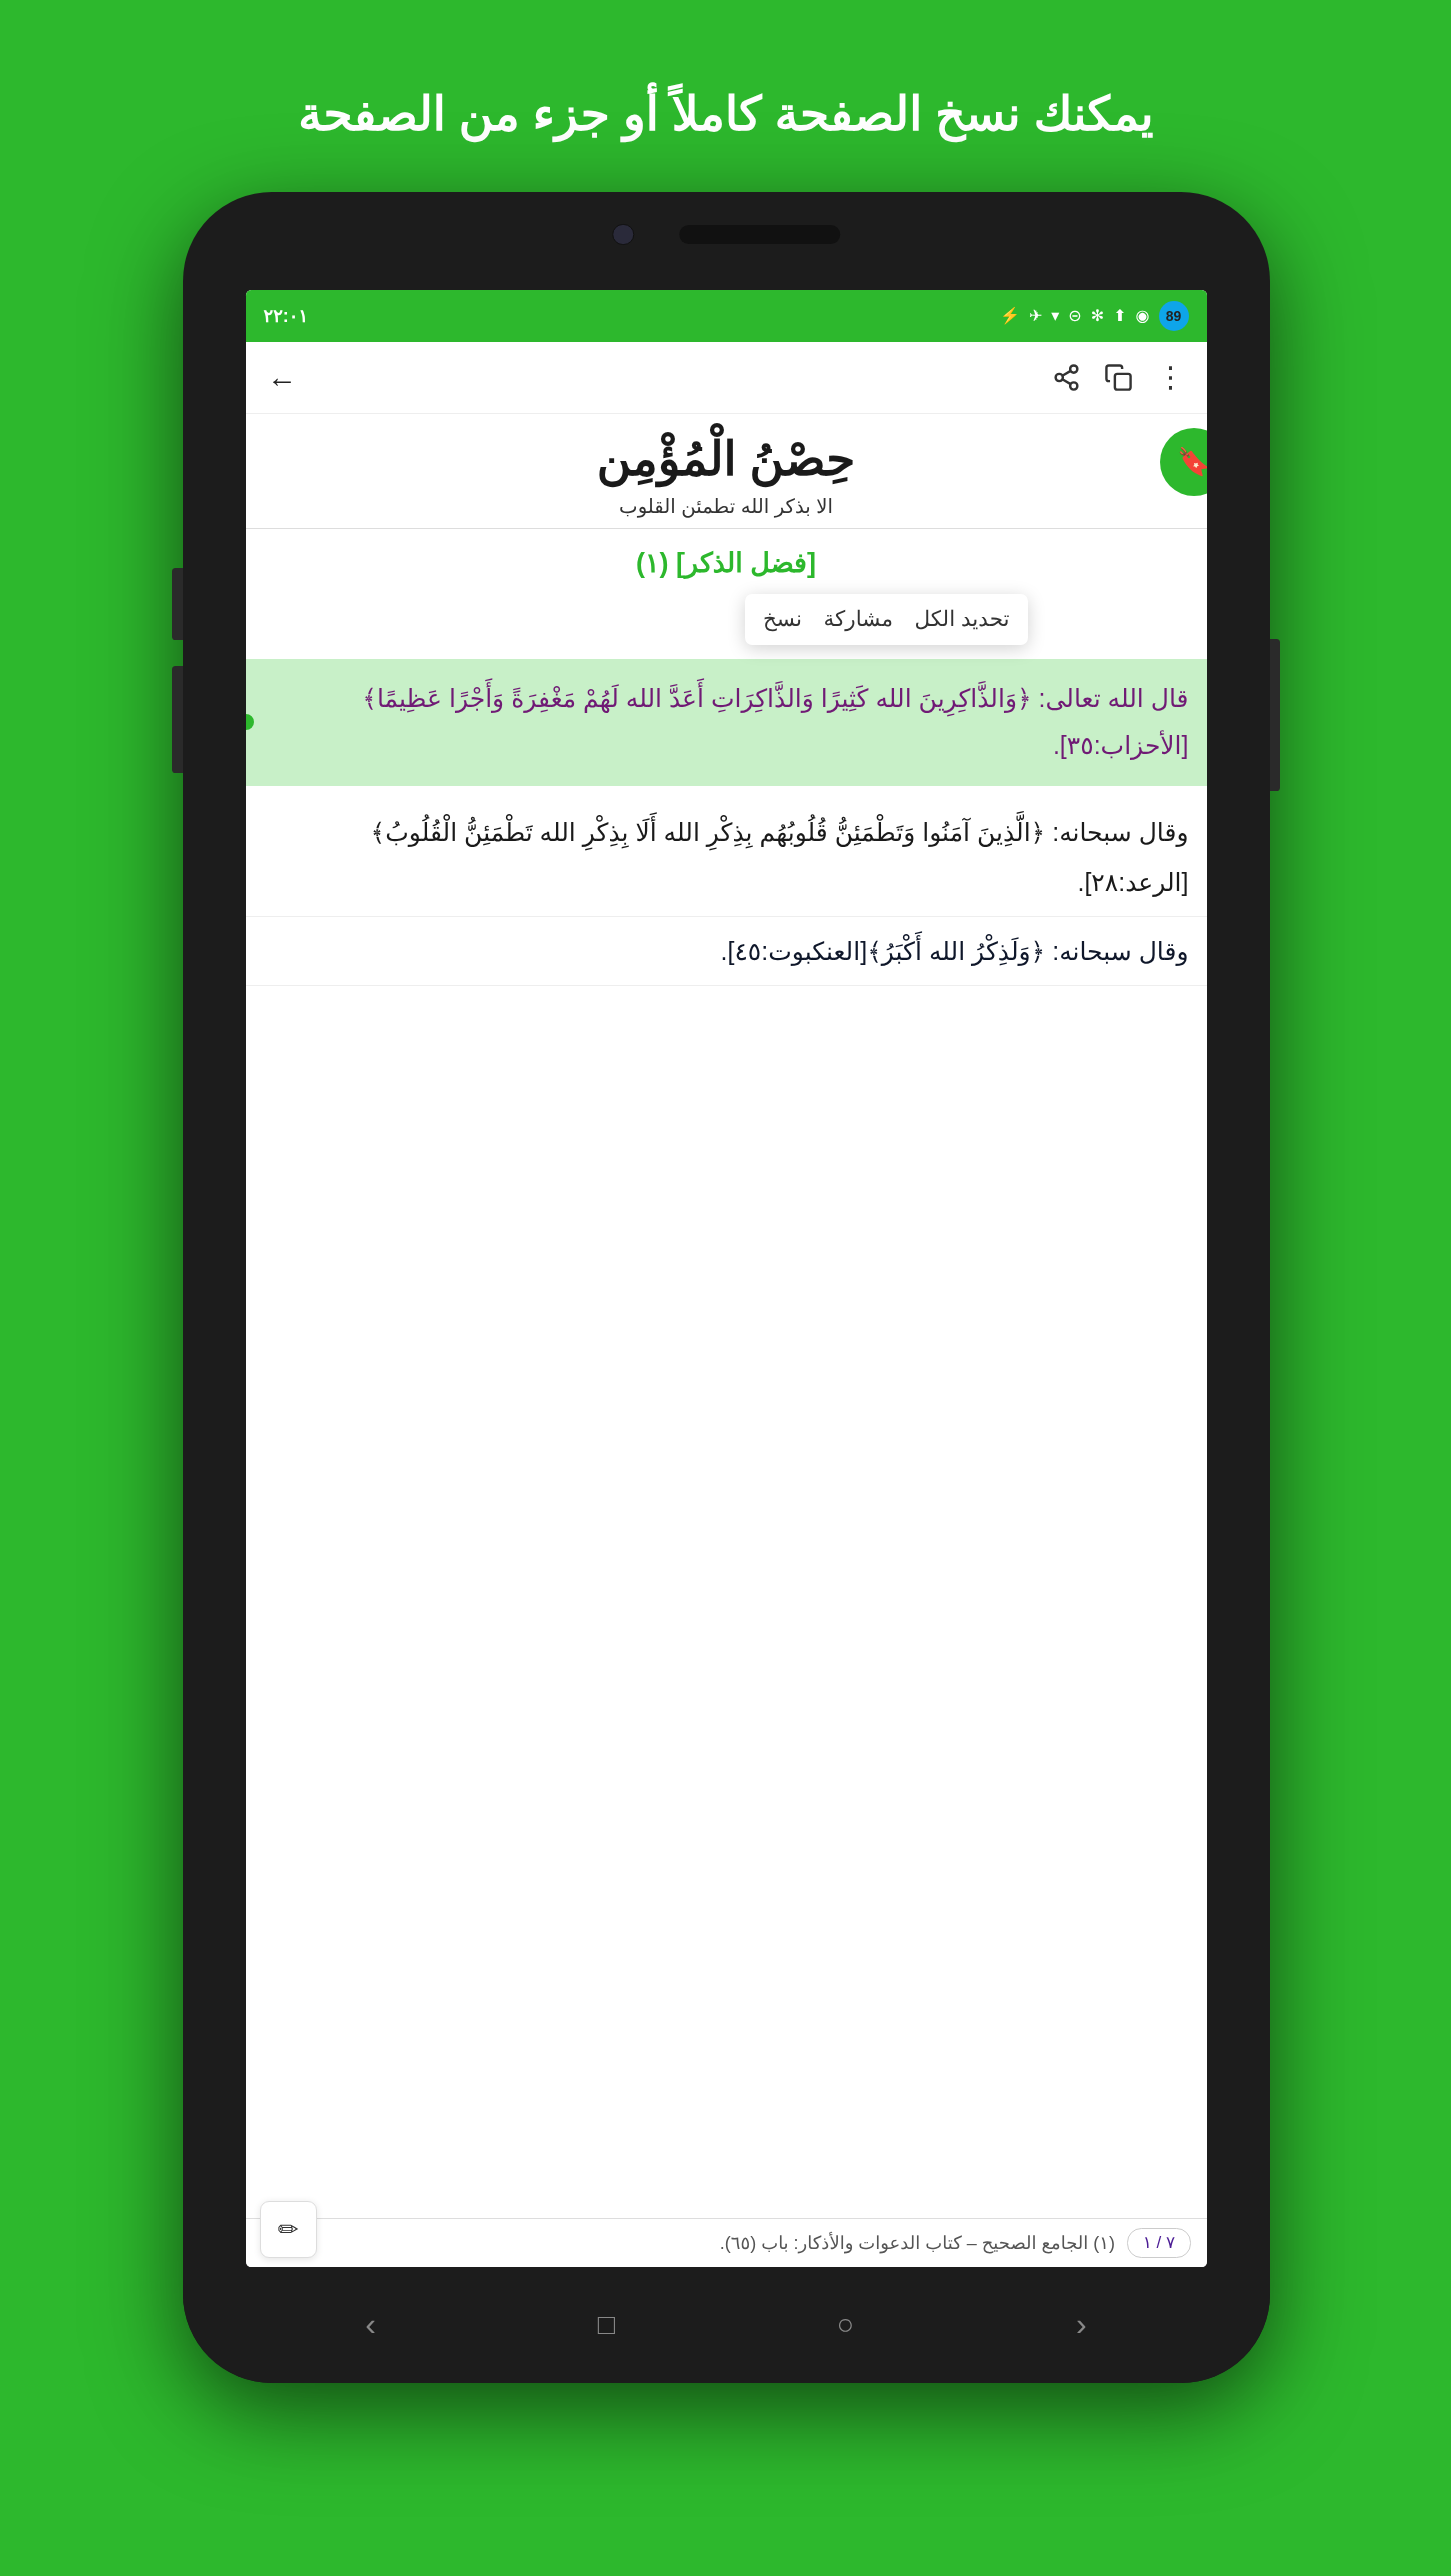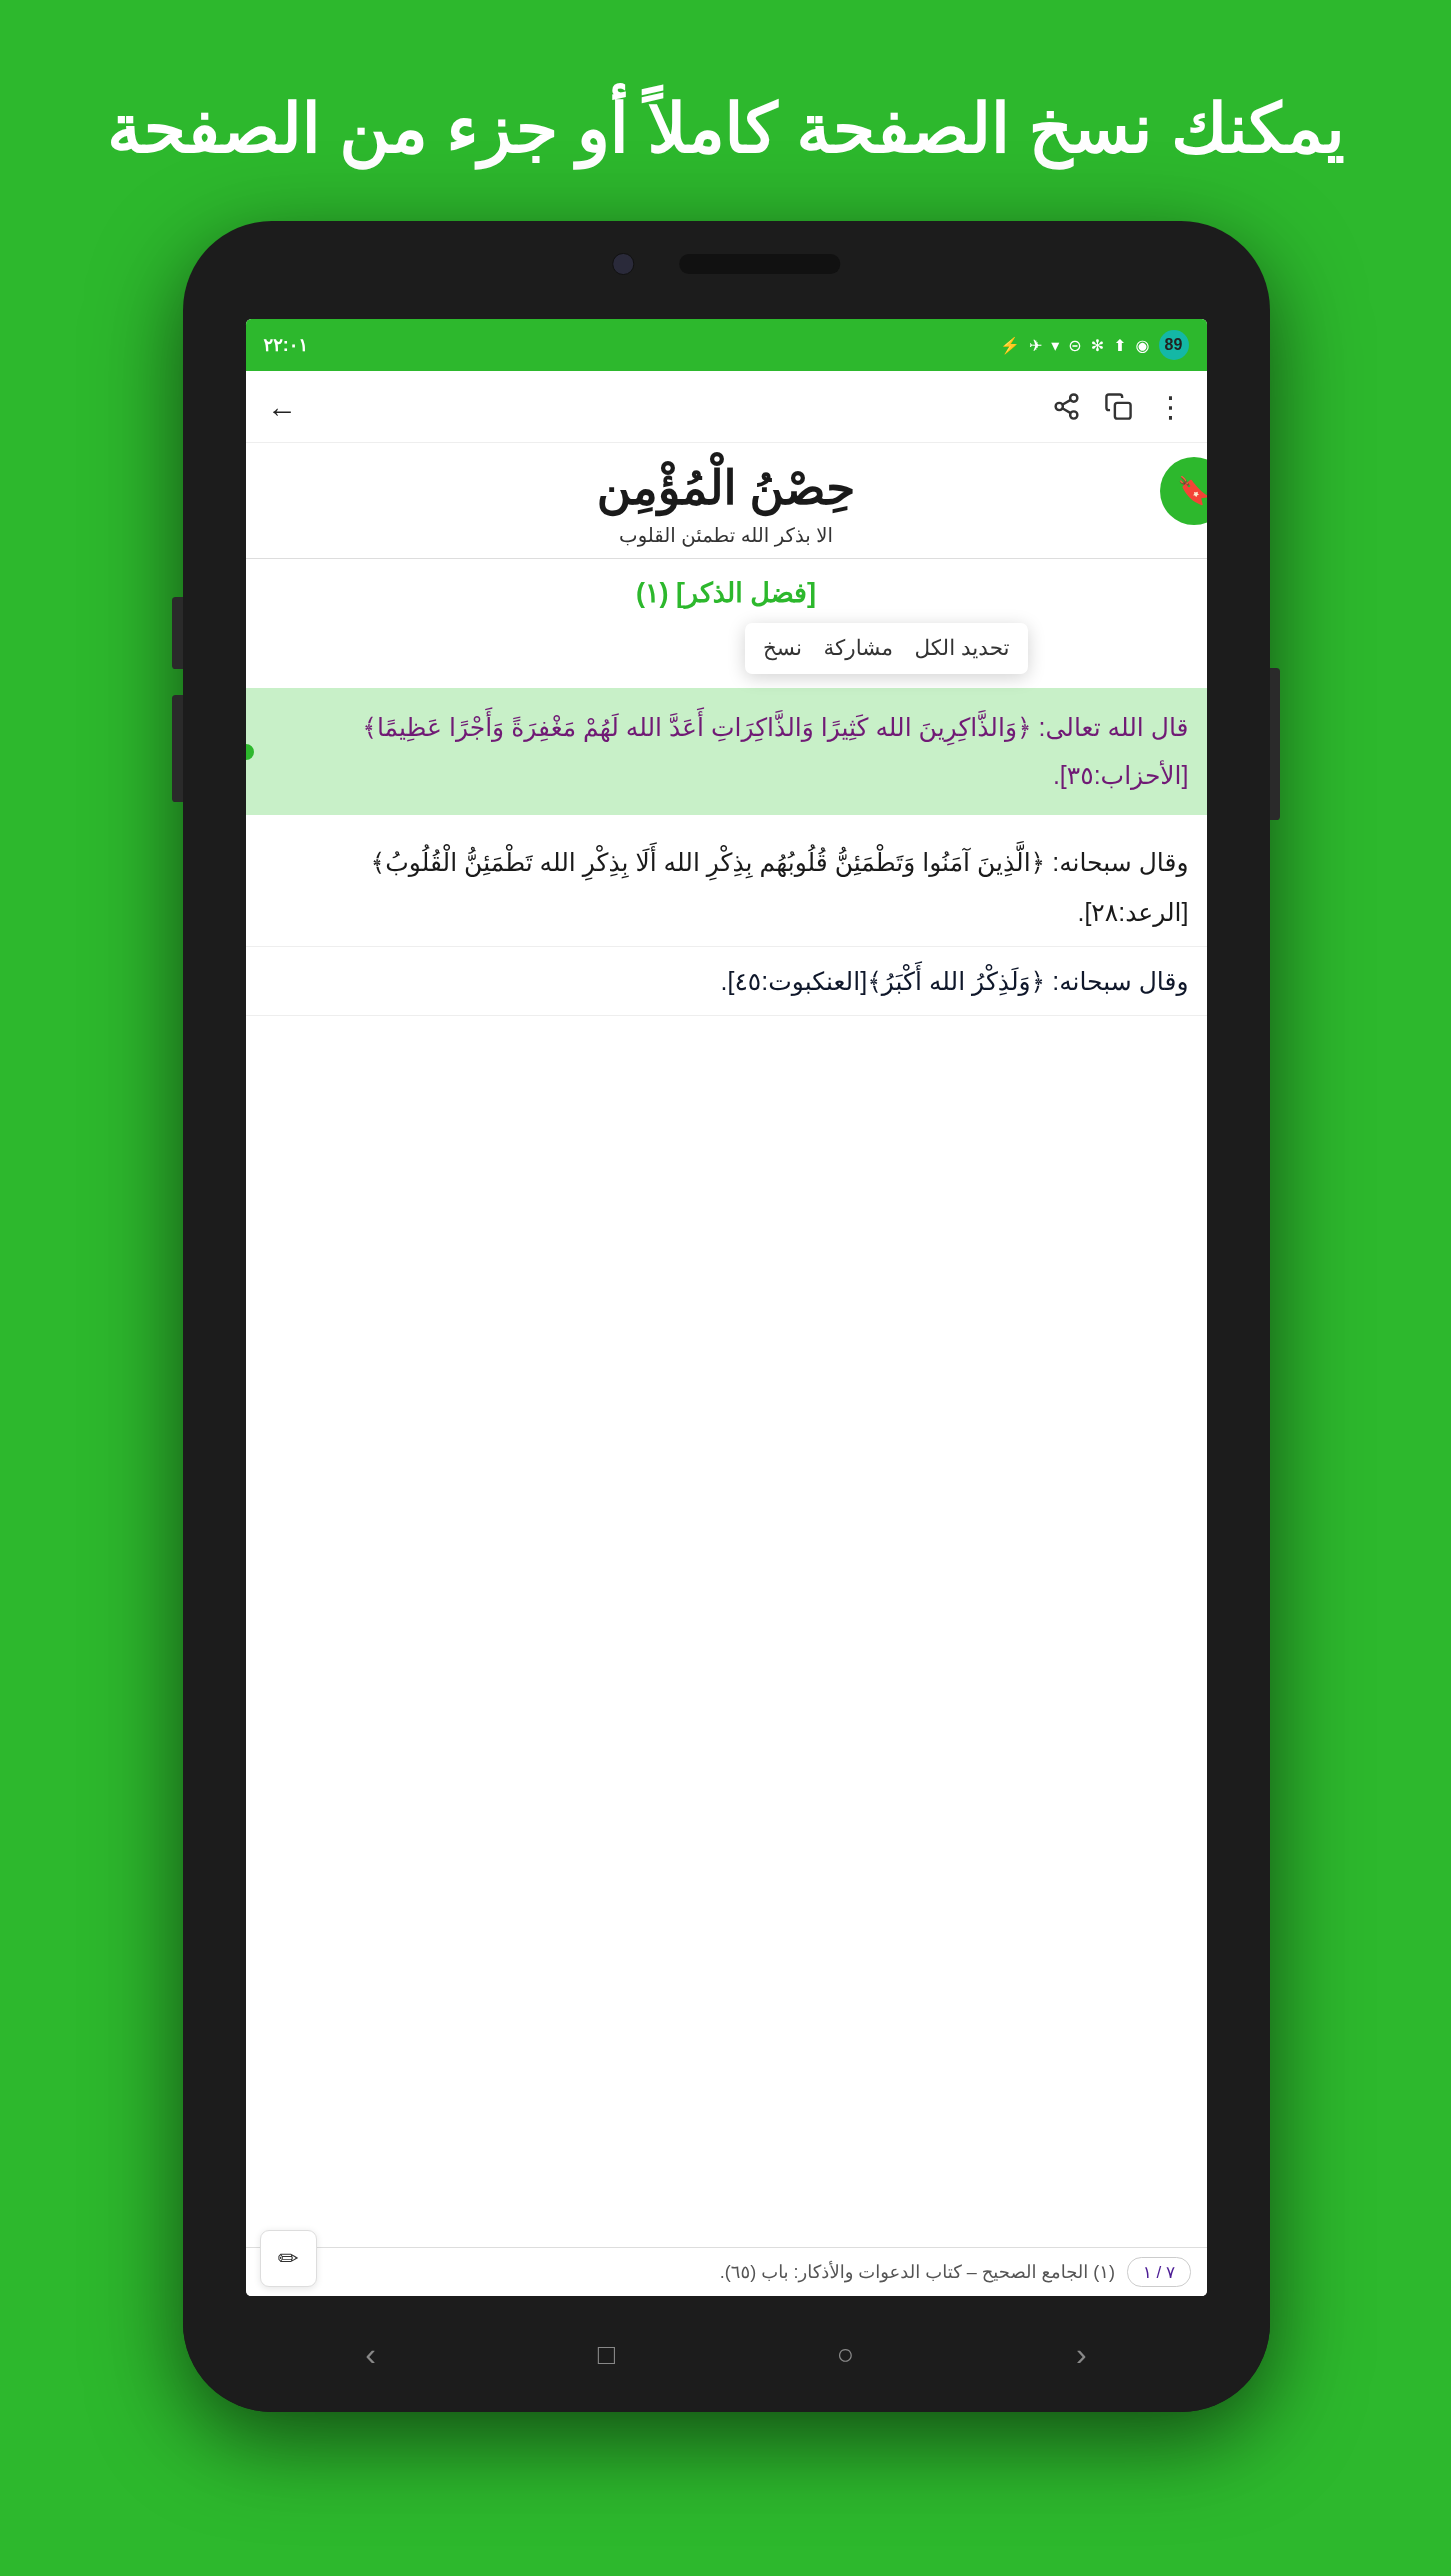--- a/index.html
+++ b/index.html
@@ -13,21 +13,21 @@
       align-items: center;
       position: relative;
       overflow: hidden;
     }
   </style>
 </head>
 <body>
 
 <div style="width:1452px;height:2576px;background:#2db82d;position:relative;display:flex;flex-direction:column;align-items:center;">
 
-  <div style="color:white;font-size:68px;font-weight:bold;margin-top:81px;margin-bottom:45px;direction:rtl;font-family:Arial,sans-serif;line-height:1.4;padding:0 54px;">يمكنك نسخ الصفحة كاملاً أو جزء من الصفحة</div>
+  <div style="color:white;font-size:47px;font-weight:bold;margin-top:81px;margin-bottom:45px;direction:rtl;font-family:Arial,sans-serif;line-height:1.4;padding:0 54px;">يمكنك نسخ الصفحة كاملاً أو جزء من الصفحة</div>
 
   <div style="width:1087px;height:2191px;background:#1c1c1c;border-radius:89px;position:relative;box-shadow:0 27px 89px rgba(0,0,0,0.6);">
 
     <div style="position:absolute;top:32px;left:50%;transform:translateX(-50%);display:flex;align-items:center;gap:45px;z-index:5;">
       <div style="width:21.5px;height:21.5px;background:#2a2a3a;border-radius:50%;border:1.8px solid #111;"></div>
       <div style="width:161px;height:19.7px;background:#111;border-radius:9.8px;"></div>
     </div>
 
     <div style="position:absolute;left:-10.7px;top:376px;width:10.7px;height:72px;background:#2a2a2a;border-radius:3.6px 0 0 3.6px;"></div>
     <div style="position:absolute;left:-10.7px;top:474px;width:10.7px;height:107px;background:#2a2a2a;border-radius:3.6px 0 0 3.6px;"></div>
@@ -47,21 +47,21 @@
           <span style="color:white;font-size:16px;">▾</span>
 
           <span style="color:white;font-size:16px;">⊝</span>
 
           <span style="color:white;font-size:16px;">✻</span>
 
           <span style="color:white;font-size:16px;">⬆</span>
 
           <span style="color:white;font-size:16px;">◉</span>
 
-          <span style="background:#14b8a6;color:#222;border-radius:50%;width:30px;height:30px;display:inline-flex;align-items:center;justify-content:center;font-size:16px;font-weight:bold;">89</span>
+          <span style="background:#0ea5e9;color:#222;border-radius:50%;width:30px;height:30px;display:inline-flex;align-items:center;justify-content:center;font-size:14px;font-weight:bold;">89</span>
         </div>
       </div>
 
       <div style="background:white;height:72px;display:flex;align-items:center;justify-content:space-between;padding:0 21.5px;border-bottom:0.9px solid #eee;flex-shrink:0;">
         <span style="font-size:30px;color:#222;cursor:pointer;">←</span>
         <div style="display:flex;align-items:center;gap:23px;">
 
           <svg width="29" height="29" viewBox="0 0 24 24" fill="none" stroke="#333" stroke-width="2">
             <circle cx="18" cy="5" r="3"></circle>
               <circle cx="6" cy="12" r="3"></circle>

